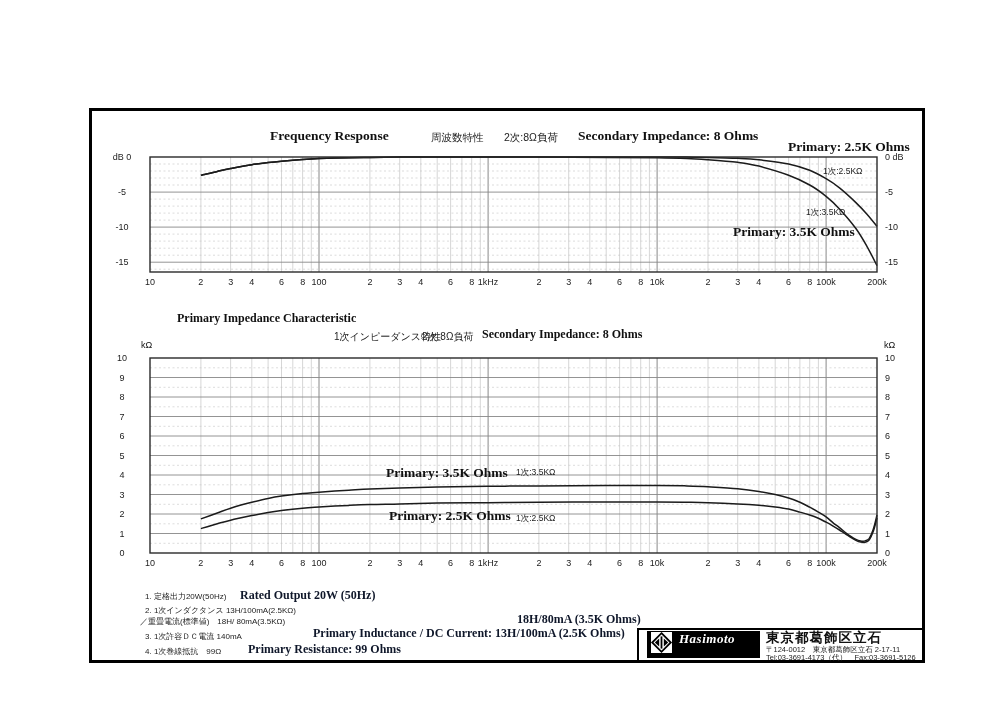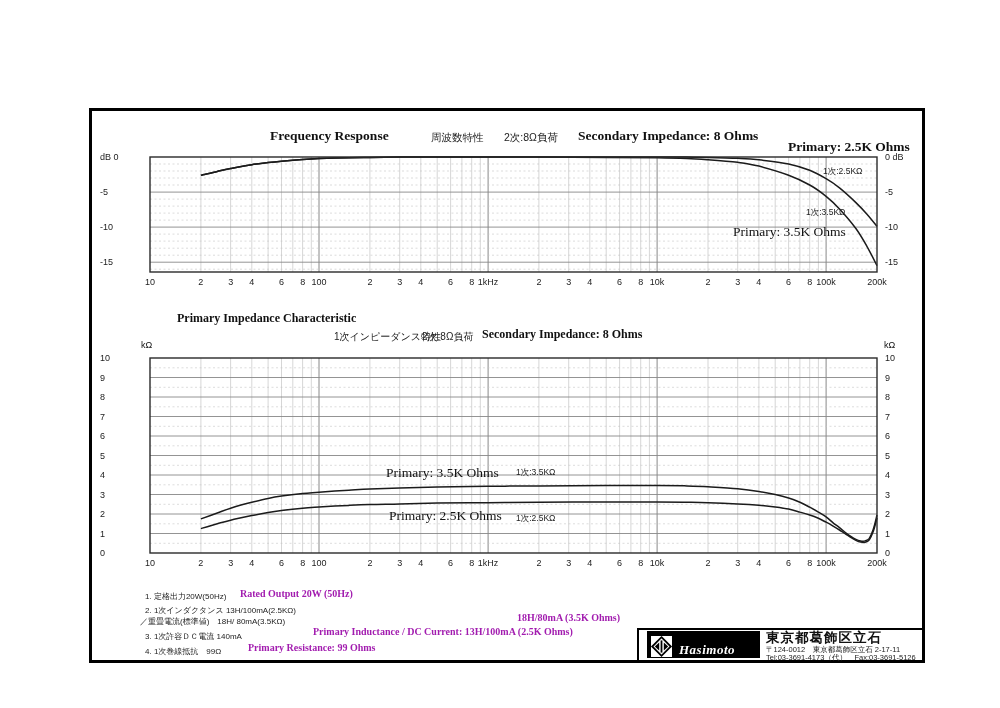--- a/index.html
+++ b/index.html
@@ -22,36 +22,36 @@
   .c2-title{left:177px;top:311px;font-size:12px}
   .c2-jp{left:334px;top:330px;font-size:10px;color:#222}
   .c2-load{left:422px;top:330px;font-size:10px;color:#222}
   .c2-sec{left:482px;top:327px;font-size:12px}
   .kl{left:141px;top:340px;font-size:9px}
   .kr{left:884px;top:340px;font-size:9px}
   
   .tick{font-size:9px;color:#222}
   .center{transform:translateX(-50%)}
   .ylab{font-size:9px;color:#222}
-  .ylab.left{width:44px;text-align:left}
-  .ann-big{font-family:"Liberation Serif",serif;font-weight:normal;font-size:13.5px;color:#111}
+  .ylab.left{width:44px;text-align:center}
+  .ann-big{font-family:"Liberation Serif",serif;font-weight:bold;font-size:13.5px;color:#111}
   .ann-small{font-size:8.5px;color:#222}
   
   .njp{font-size:8px;color:#222}
-  .nen{font-family:"Liberation Serif",serif;font-weight:bold;font-size:10px;color:#a21caf}
+  .nen{font-family:"Liberation Serif",serif;font-weight:bold;font-size:12px;color:#0f172a}
   .n1jp{left:145px;top:591px}.n1en{left:240px;top:588px}
   .n2jp{left:145px;top:605px}.n2en{left:313px;top:626px}
   .n3jp{left:140px;top:616px}.n3en{left:517px;top:612px}
   .n4jp{left:145px;top:631px}.n4en{left:265px;top:628px}
   .n5jp{left:145px;top:646px}.n5en{left:248px;top:642px}
   
   .logo-area{position:absolute;left:637px;top:628px;width:288px;height:35px;
              border-left:2px solid #000;border-top:2px solid #000}
   .logo-black{position:absolute;left:647px;top:631px;width:113px;height:27px;background:#000;
-              display:flex;align-items:flex-end;padding-left:3px}
+              display:flex;align-items:flex-start;padding-left:3px}
   .brand{color:#fff;font-style:italic;font-family:"Liberation Serif",serif;font-weight:bold;
          font-size:13px;margin-left:6px;letter-spacing:.5px}
   .company{left:766px;top:629px;font-size:13.5px;font-weight:bold;letter-spacing:1px}
   .addr{left:766px;top:645px;font-size:7.5px;color:#222}
   .telfax{left:766px;top:653px;font-size:7.5px;color:#222}
 </style>
 </head>
 <body>
 
 <div id="page">

